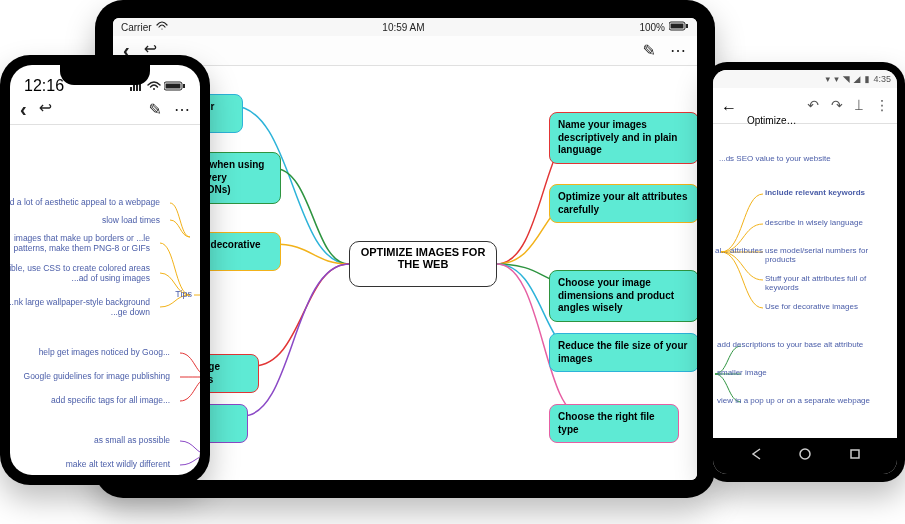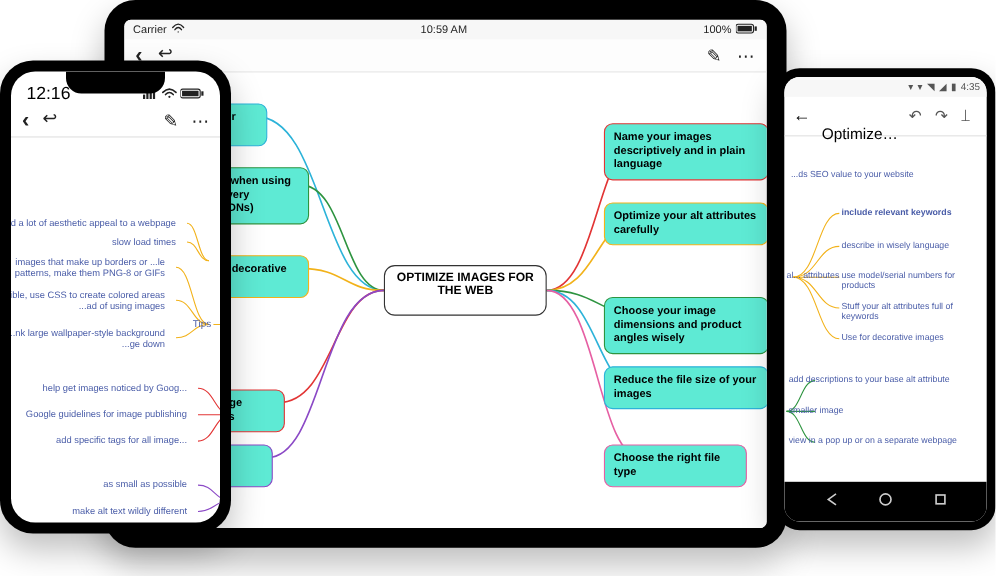--- a/index.html
+++ b/index.html
@@ -160,21 +160,21 @@
     background:#f7f7f7;
   }
   .android-toolbar {
     height:36px;
     display:flex; align-items:center;
     gap:10px;
     padding:0 8px;
     border-bottom:1px solid #e0e0e0;
   }
   .android-title {
-    font-size:14px; font-weight:500;
+    font-size:10px; font-weight:500;
     flex:0 0 auto;
     margin-top:30px;
   }
   .android-toolbar .acts { display:flex; gap:12px; margin-left:auto; color:#555; font-size:14px; }
   .android-canvas { position:absolute; left:0; right:0; top:54px; bottom:36px; }
   .and-sub {
     position:absolute;
     font-size:8px;
     color:#4a5da8;
     white-space:nowrap;

